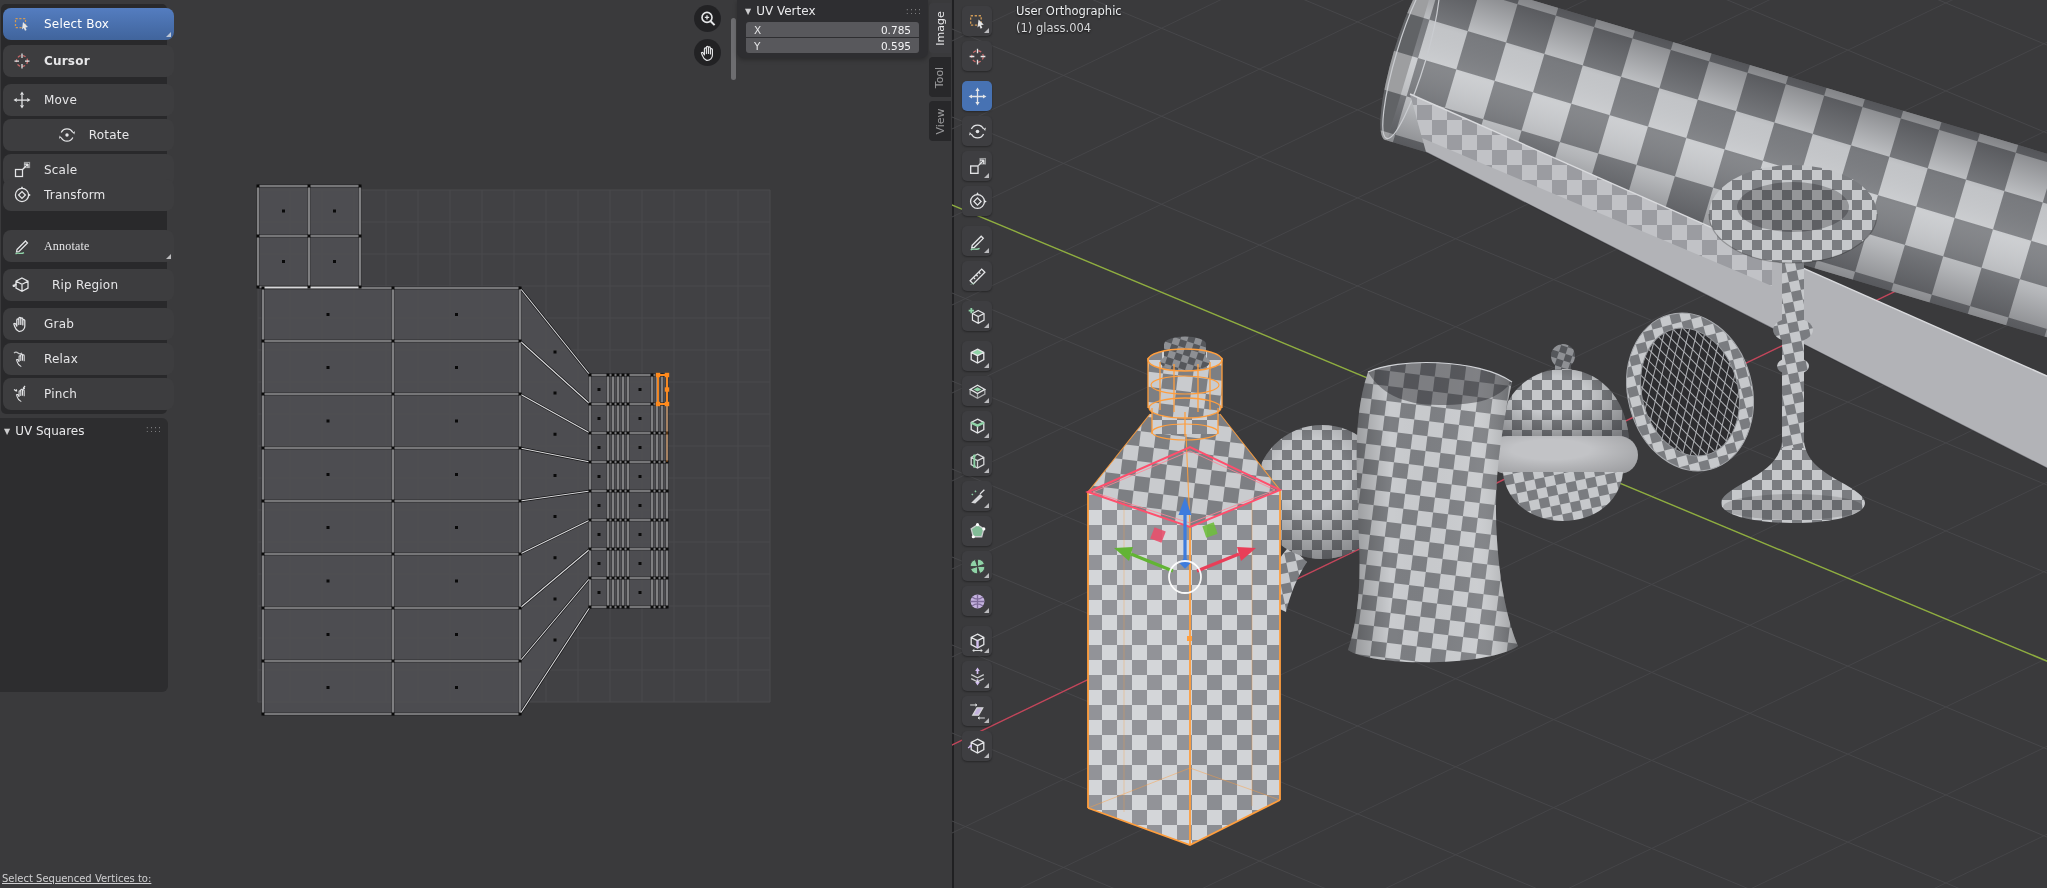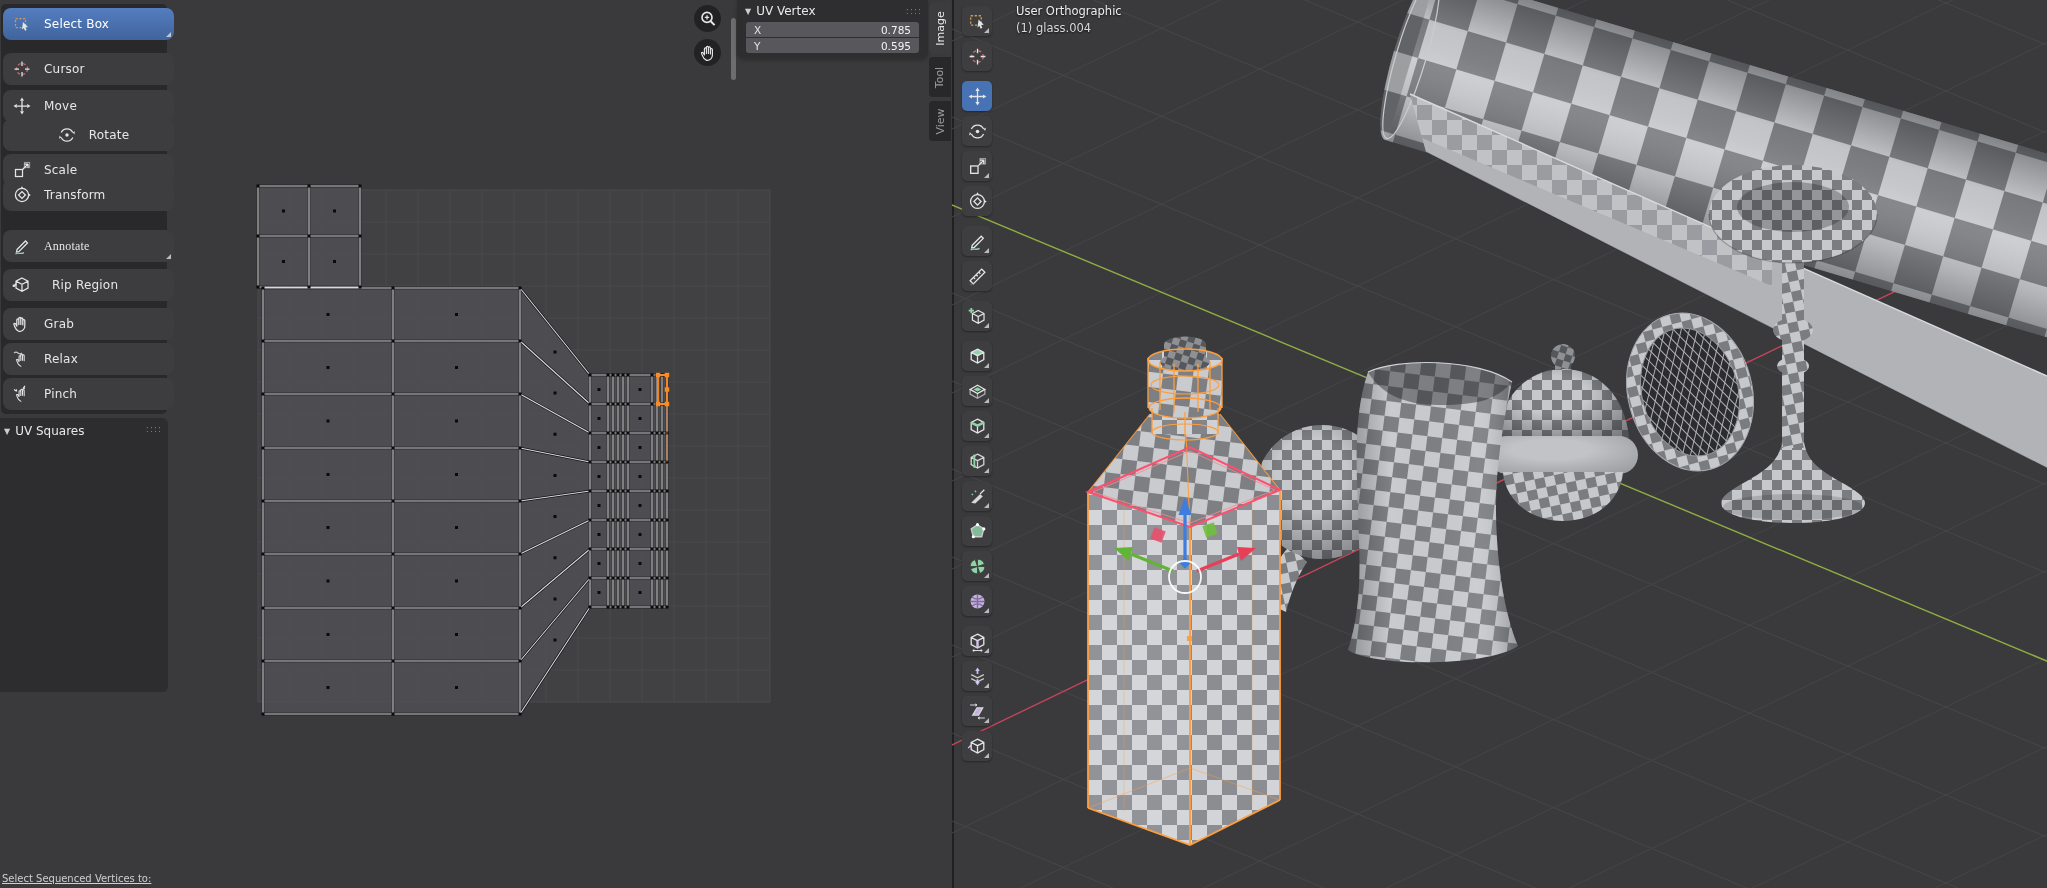--- a/index.html
+++ b/index.html
@@ -282,30 +282,30 @@
         <div class="tool-row selected" style="top: 4px;">
           <span class="t-icon">
             <svg viewBox="0 0 20 20" stroke-width="1.25">
               <rect x="3.5" y="4.5" width="10" height="9" fill="none" stroke="#cf9a57" stroke-dasharray="2.2 1.6"></rect>
               <path d="M11 8 L16 13 L13.4 13.4 L14.6 16 L13 16.8 L11.8 14 L10 15.6 Z" fill="#e4e5e7"></path>
             </svg>
           </span>
      <span class="t-label">Select Box</span>
           <span class="subtool-corner"></span>
         </div>
-        <div class="tool-row" style="top: 49px;">
+        <div class="tool-row" style="top: 41px; font-weight: bold;">
           <span class="t-icon">
             <svg viewBox="0 0 20 20" stroke-width="1.25">
               <circle cx="10" cy="10" r="5.5" fill="none" stroke="#c96a6a" stroke-dasharray="3 2.2"></circle>
               <path d="M10 2.5 V7 M10 13 V17.5 M2.5 10 H7 M13 10 H17.5" stroke="#e4e5e7" fill="none"></path>
             </svg>
           </span>
      <span class="t-label">Cursor</span>
         </div>
-        <div class="tool-row" style="top: 86px;">
+        <div class="tool-row" style="top: 80px;">
           <span class="t-icon">
             <svg viewBox="0 0 20 20" stroke-width="1.25">
               <path d="M10 1.5 L12 4.8 H8 Z M10 18.5 L8 15.2 H12 Z M1.5 10 L4.8 8 V12 Z M18.5 10 L15.2 12 V8 Z" fill="#e4e5e7"></path>
               <path d="M10 4.8 V15.2 M4.8 10 H15.2" stroke="#e4e5e7" fill="none"></path>
             </svg>
           </span>
      <span class="t-label">Move</span>
         </div>
         <div class="tool-row" style="top: 115px; justify-content: center;">
           <span class="t-icon">

